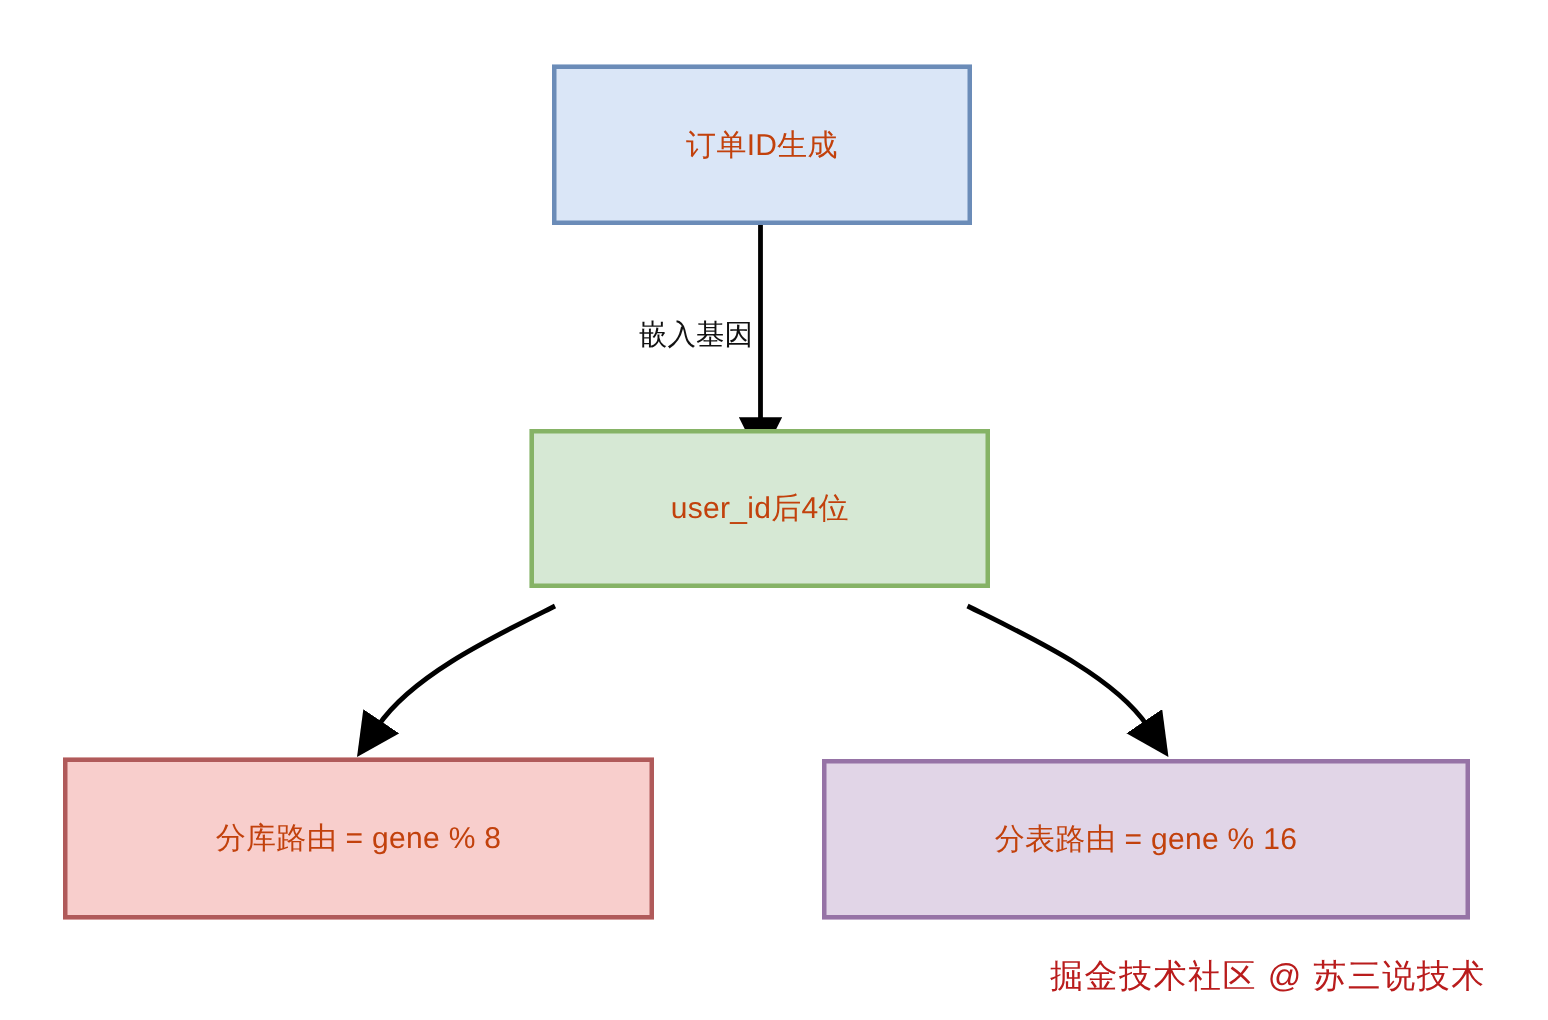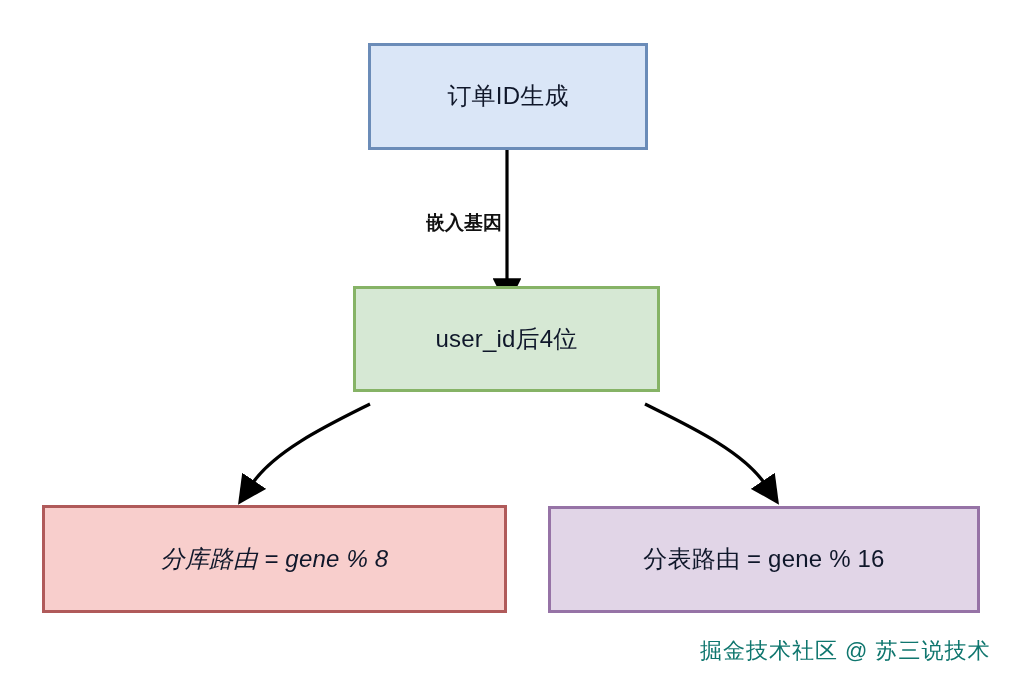--- a/index.html
+++ b/index.html
@@ -28,23 +28,23 @@
     box-sizing: border-box;
     display: flex;
     align-items: center;
     justify-content: center;
     text-align: center;
     color: #000000;
     line-height: 1.2;
   }
 
   .node .node-label {
-    font-size: 24px;
+    font-size: 20px;
     letter-spacing: 0.2px;
-    color: #0f172a;
+    color: #c2410c;
   }
 
   
   #node-order-id {
     left: 368px;
     top: 43px;
     width: 280px;
     height: 107px;
     background: #dae6f7;
     border: 3px solid #6b8cb8;
@@ -57,25 +57,24 @@
     width: 307px;
     height: 106px;
     background: #d6e8d4;
     border: 3px solid #86b366;
   }
 
   
   #node-db-route {
     left: 42px;
     top: 505px;
-    width: 465px;
+    width: 394px;
     height: 108px;
     background: #f8cecc;
     border: 3px solid #b05a5a;
-    font-style: italic;
   }
 
   
   #node-table-route {
     left: 548px;
     top: 506px;
     width: 432px;
     height: 107px;
     background: #e1d5e7;
     border: 3px solid #9673a6;
@@ -85,30 +84,29 @@
   
   #edge-label-gene {
     position: absolute;
     left: 388px;
     top: 210px;
     width: 114px;
     text-align: right;
     font-size: 19px;
     color: #111111;
     white-space: nowrap;
-    font-weight: bold;
   }
 
   
   #watermark {
     position: absolute;
     left: 700px;
     top: 636px;
     font-size: 22px;
-    color: #0f766e;
+    color: #b91c1c;
     white-space: nowrap;
     letter-spacing: 1px;
   }
 </style>
 </head>
 <body>
 
 <svg id="canvas" viewBox="0 0 1032 680" width="1032" height="680" xmlns="http://www.w3.org/2000/svg">
   <defs>
     <marker id="arrowhead" markerWidth="10" markerHeight="9" refX="1.2" refY="4.5" orient="auto" markerUnits="strokeWidth">

